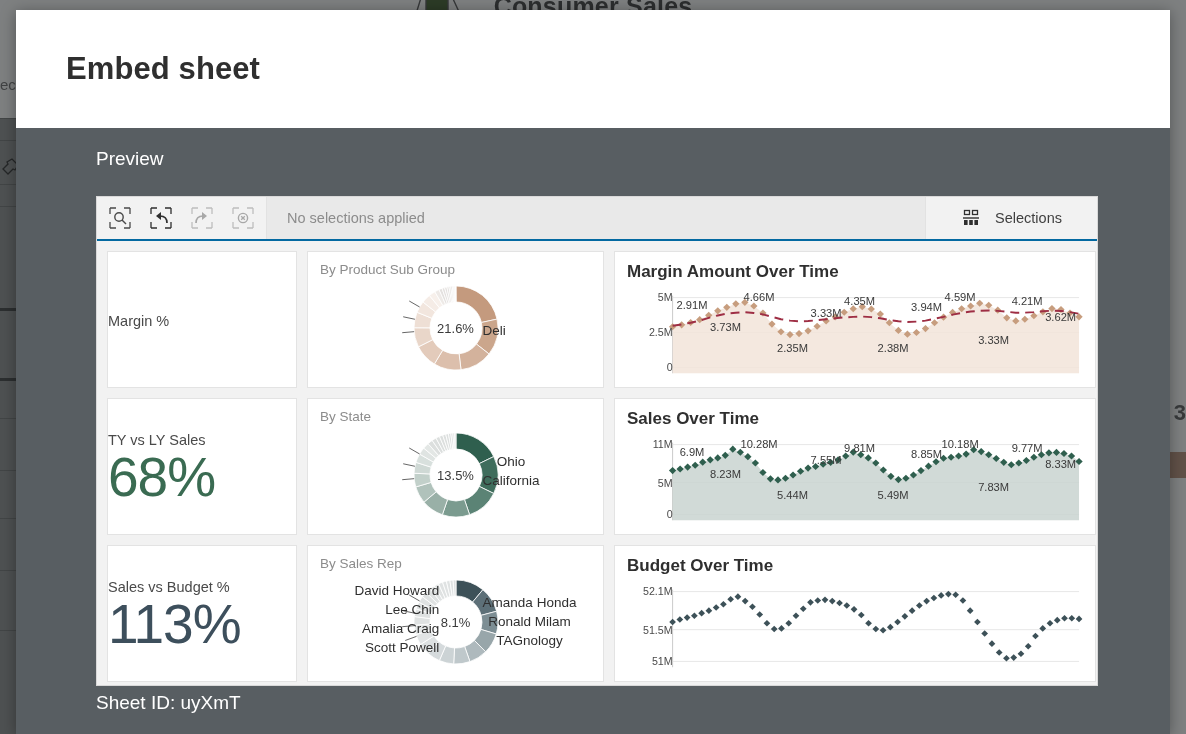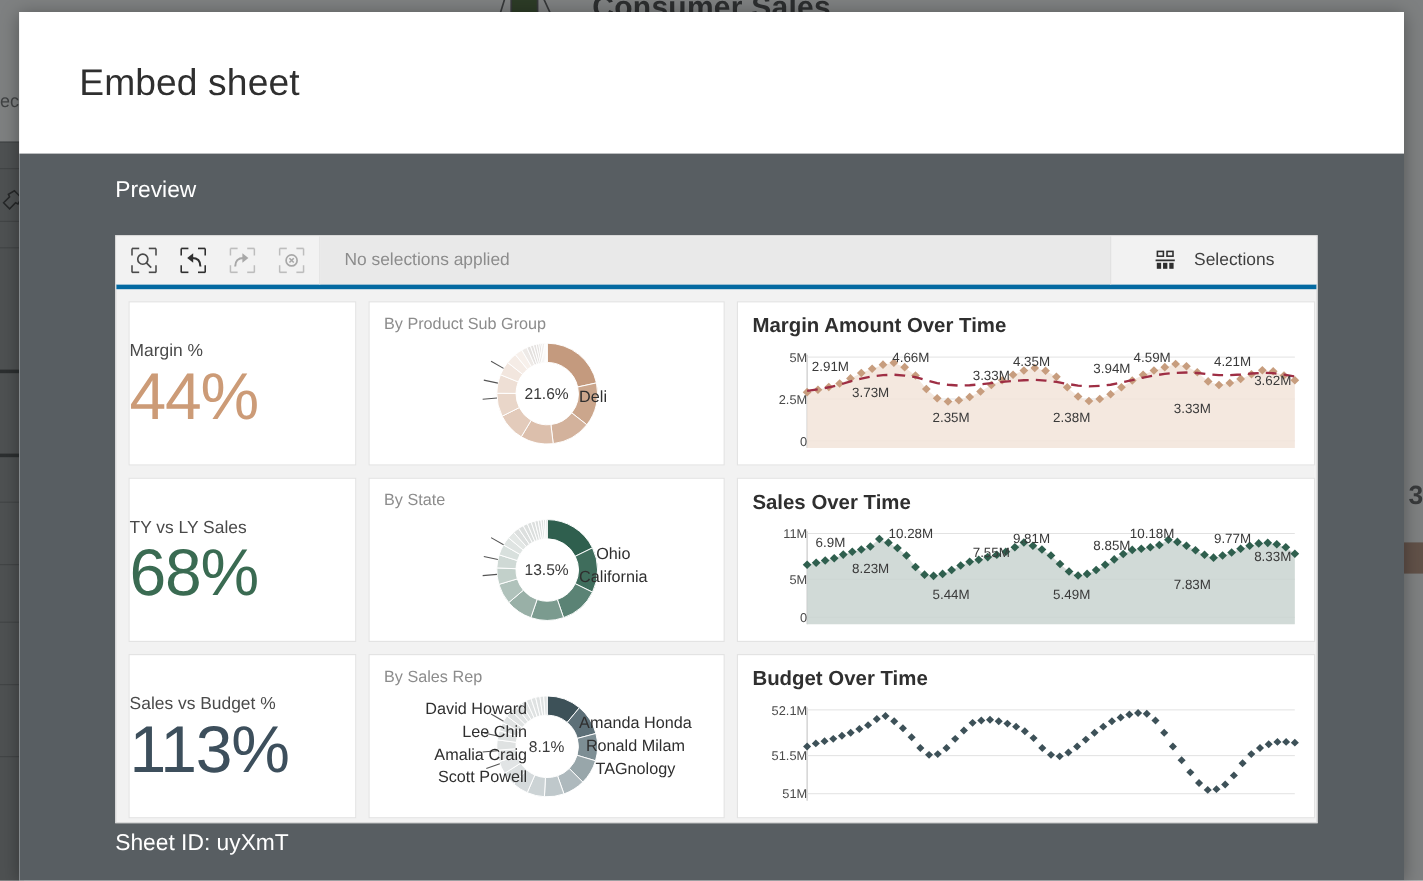--- a/index.html
+++ b/index.html
@@ -52,21 +52,21 @@
     background: #ffffff;
     box-shadow: 0 2px 14px rgba(0,0,0,.35);
     overflow: hidden;
   }
   .modal-header {
     height: 118px; background: #fff;
     display: flex; align-items: center;
     padding-left: 50px;
   }
   .modal-title {
-    font-size: 31px; color: #2f2f2f; font-weight: 400; letter-spacing: .1px;
+    font-size: 31px; color: #2f2f2f; font-weight: 700; letter-spacing: .1px;
   }
   .modal-body {
     background: #585e62;
     height: 606px;
     padding: 20px 0 0 80px;
     position: relative;
   }
   .preview-label {
     color: #ffffff; font-size: 19px; font-weight: 400;
     margin-bottom: 26px;
@@ -79,21 +79,21 @@
   
   .sheet {
     width: 1002px; height: 490px;
     background: #f2f2f2;
     display: flex; flex-direction: column;
     border: 1px solid #d9d9d9;
   }
   .sheet-toolbar {
     height: 44px; display: flex; align-items: stretch;
     background: #f2f2f2;
-    border-bottom: 4px solid #0369a1;
+    border-bottom: 2px solid #0369a1;
     flex: 0 0 44px;
   }
   .tb-icons {
     display: flex; align-items: center;
     padding: 0 12px; gap: 19px;
     background: #f2f2f2;
     border-right: 1px solid #e2e2e2;
   }
   .tb-btn {
     width: 22px; height: 22px;
@@ -266,21 +266,20 @@
               <rect x="13.4" y="12" width="3.6" height="5" fill="#2f2f2f"></rect>
             </svg>
             <span class="label">Selections</span>
           </div>
         </div>
 
         <div class="sheet-grid">
 
           <div class="card kpi">
             <div class="kpi-title">Margin %</div>
-            <div class="kpi-value" style="color:#cc9b77">44%</div>
           </div>
 
           <div class="card donut-card">
             <div class="donut-title">By Product Sub Group</div>
             <div class="donut-wrap">
               <svg class="donut-svg" width="160" height="100" viewBox="0 0 160 100">
                   <path d="M80,8A42,42 0 0 1 121.04526118986414,41.095701383273706L105.40897121277303,44.487815142026584A26,26 0 0 0 80,24Z" fill="#c49a7e" stroke="#fff" stroke-width="0.8"></path>
                   <path d="M121.04526118986414,41.095701383273706A42,42 0 0 1 113.02411414973798,75.95010374979404L100.44349923555208,66.06434994034869A26,26 0 0 0 105.40897121277303,44.487815142026584Z" fill="#cba68c" stroke="#fff" stroke-width="0.8"></path>
                   <path d="M113.02411414973798,75.95010374979404A42,42 0 0 1 85.00208072398452,91.70106939193218L83.0965261624666,75.81494771881515A26,26 0 0 0 100.44349923555208,66.06434994034869Z" fill="#d3b29c" stroke="#fff" stroke-width="0.8"></path>
                   <path d="M85.00208072398452,91.70106939193218A42,42 0 0 1 58.393539581176725,86.01611956013339L66.62457212168083,72.29569306103495A26,26 0 0 0 83.0965261624666,75.81494771881515Z" fill="#dcbfac" stroke="#fff" stroke-width="0.8"></path>

